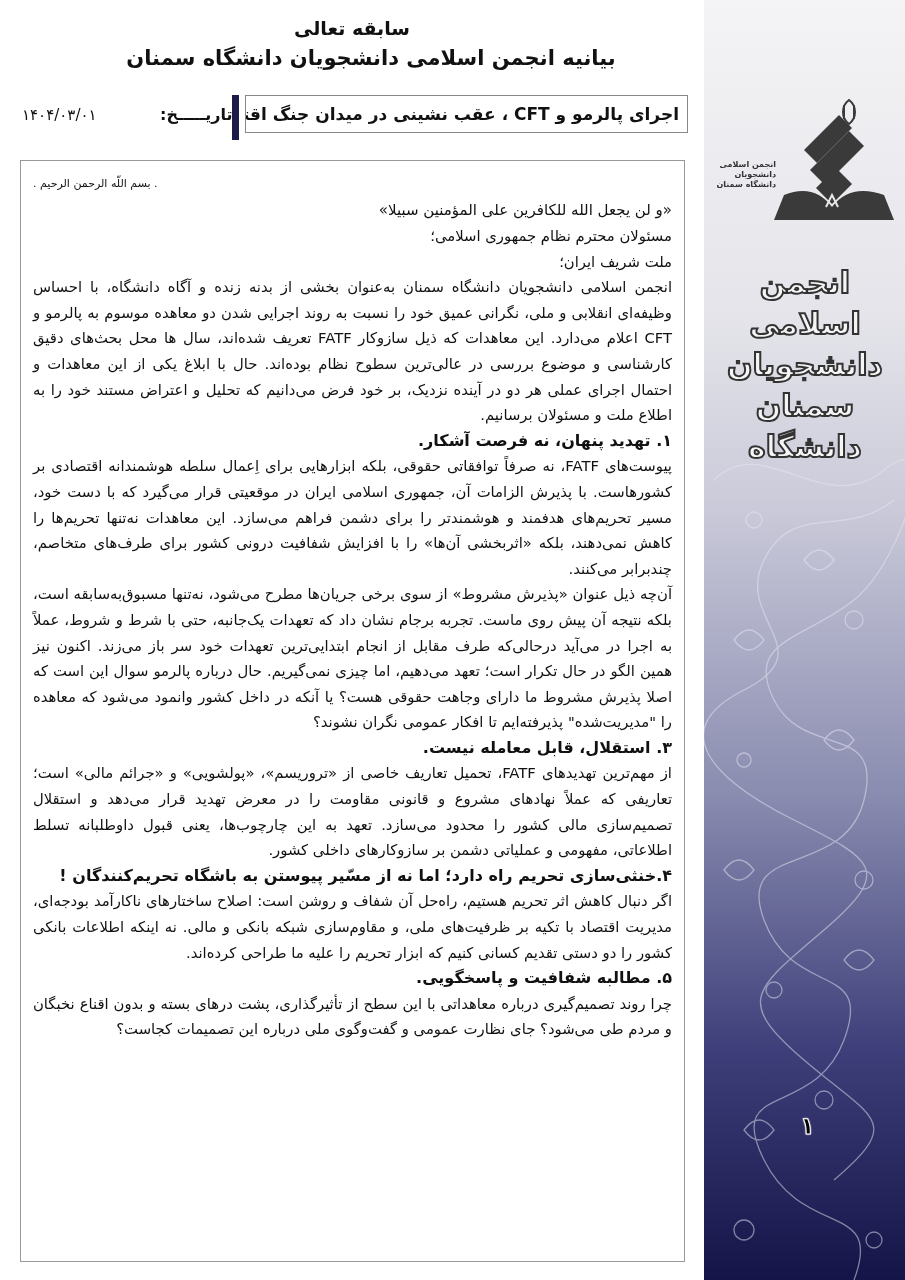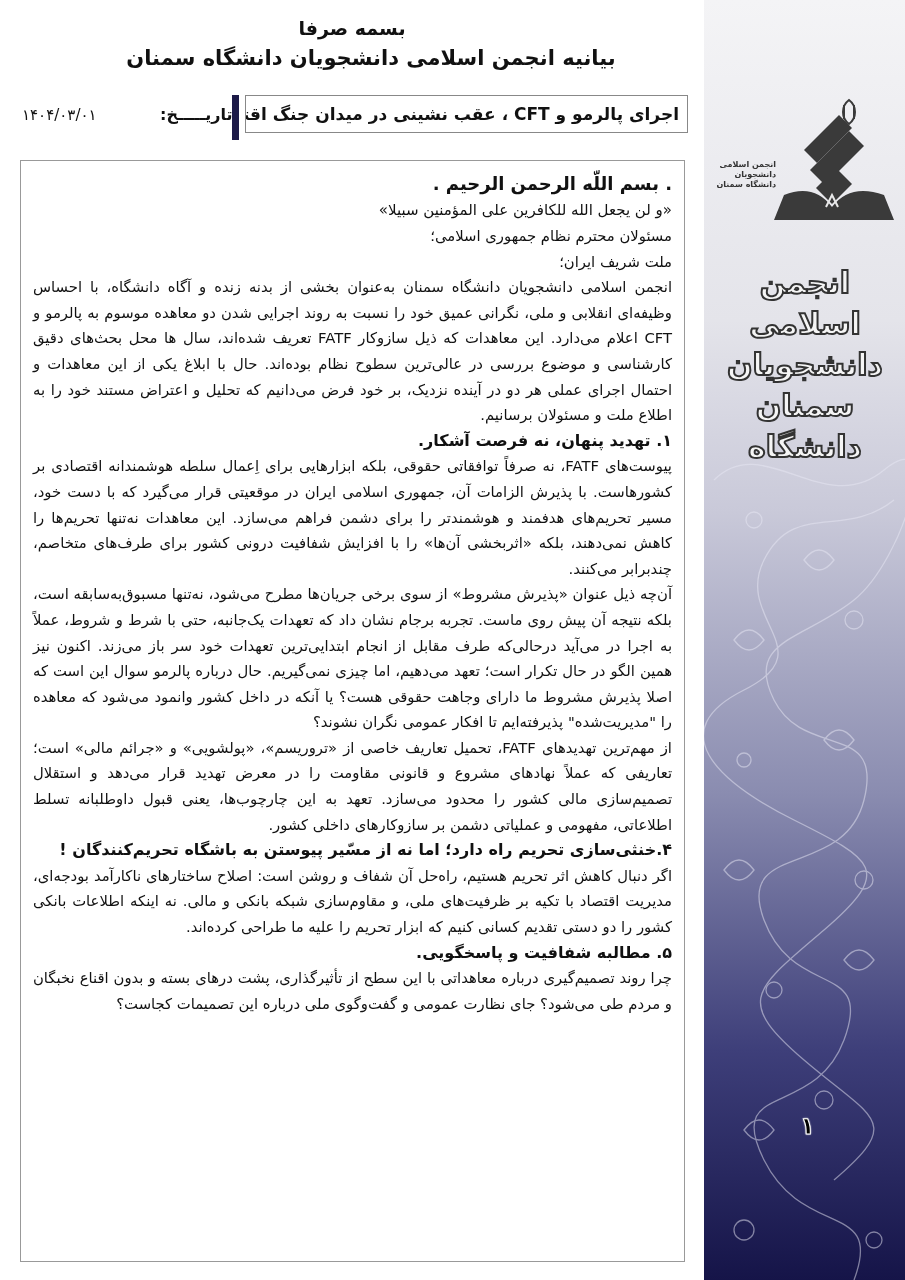--- a/index.html
+++ b/index.html
@@ -34,21 +34,21 @@
     .date-value {
       position: absolute; left: 22px; top: 6px; font-size: 15px; line-height: 28px; direction: ltr;
       letter-spacing: 1px;
     }
 
     .body-box {
       position: absolute; left: 20px; top: 160px; width: 665px; height: 1102px;
       border: 1px solid #999; box-sizing: border-box; background: #fff;
       padding: 10px 12px 0 12px; direction: rtl; text-align: justify;
     }
-    .bismillah { text-align: right; font-size: 18px; font-weight: bold; line-height: 26px; }
+    .bismillah { text-align: left; font-size: 11px; font-weight: normal; line-height: 26px; }
     .verse { font-size: 15px; line-height: 26px; }
     .p { font-size: 14.8px; line-height: 25.6px; margin: 0; text-align-last: right; }
     .h { font-size: 16px; font-weight: bold; line-height: 25.6px; margin: 0; }
 
     .sidebar {
       position: absolute; left: 704px; top: 0; width: 201px; height: 1280px;
       background: linear-gradient(to bottom, #f4f4f6 0%, #e4e4ea 25%, #c9c9d9 40%, #8a8cb0 62%, #3e3f7a 82%, #151448 100%);
       overflow: hidden;
       padding-left: 45px;
     }
@@ -68,21 +68,21 @@
     .page-num {
       position: absolute; left: 800px; top: 1112px; font-size: 24px; font-weight: bold; color: #000;
       -webkit-text-stroke: 1px #fff; text-shadow: 0 0 2px #fff, 0 0 2px #fff;
     }
   </style>
 </head>
 <body>
 
 <div class="main">
   <div class="header-top">
-    <div class="h-line1">بسمه صرفا</div>
+    <div class="h-line1">سابقه تعالی</div>
     <div class="h-line2">بیانیه انجمن اسلامی دانشجویان دانشگاه سمنان</div>
   </div>
 
   <div class="title-row">
     <div class="title-box">اجرای پالرمو و CFT ، عقب نشینی در میدان جنگ اقتصادی</div>
     <div class="title-bar"></div>
     <div class="date-label">تاریـــــخ:</div>
     <div class="date-value">۱۴۰۴/۰۳/۰۱</div>
   </div>
 
@@ -91,20 +91,21 @@
     <div class="verse">«و لن یجعل الله للکافرین علی المؤمنین سبیلا»</div>
     <p class="p">مسئولان محترم نظام جمهوری اسلامی؛</p>
     <p class="p">ملت شریف ایران؛</p>
     <p class="p">انجمن اسلامی دانشجویان دانشگاه سمنان به‌عنوان بخشی از بدنه زنده و آگاه دانشگاه، با احساس وظیفه‌ای انقلابی و ملی، نگرانی عمیق خود را نسبت به روند اجرایی شدن دو معاهده موسوم به پالرمو و CFT اعلام می‌دارد. این معاهدات که ذیل سازوکار FATF تعریف شده‌اند، سال ها محل بحث‌های دقیق کارشناسی و موضوع بررسی در عالی‌ترین سطوح نظام بوده‌اند. حال با ابلاغ یکی از این معاهدات و احتمال اجرای عملی هر دو در آینده نزدیک، بر خود فرض می‌دانیم که تحلیل و اعتراض مستند خود را به اطلاع ملت و مسئولان برسانیم.</p>
 
     <p class="h">۱. تهدید پنهان، نه فرصت آشکار.</p>
     <p class="p">پیوست‌های FATF، نه صرفاً توافقاتی حقوقی، بلکه ابزارهایی برای اِعمال سلطه هوشمندانه اقتصادی بر کشورهاست. با پذیرش الزامات آن، جمهوری اسلامی ایران در موقعیتی قرار می‌گیرد که با دست خود، مسیر تحریم‌های هدفمند و هوشمندتر را برای دشمن فراهم می‌سازد. این معاهدات نه‌تنها تحریم‌ها را کاهش نمی‌دهند، بلکه «اثربخشی آن‌ها» را با افزایش شفافیت درونی کشور برای طرف‌های متخاصم، چندبرابر می‌کنند.</p>
 
     <p class="p">آن‌چه ذیل عنوان «پذیرش مشروط» از سوی برخی جریان‌ها مطرح می‌شود، نه‌تنها مسبوق‌به‌سابقه است، بلکه نتیجه آن پیش روی ماست. تجربه برجام نشان داد که تعهدات یک‌جانبه، حتی با شرط و شروط، عملاً به اجرا در می‌آید درحالی‌که طرف مقابل از انجام ابتدایی‌ترین تعهدات خود سر باز می‌زند. اکنون نیز همین الگو در حال تکرار است؛ تعهد می‌دهیم، اما چیزی نمی‌گیریم. حال درباره پالرمو سوال این است که اصلا پذیرش مشروط ما دارای وجاهت حقوقی هست؟ یا آنکه در داخل کشور وانمود می‌شود که معاهده را "مدیریت‌شده" پذیرفته‌ایم تا افکار عمومی نگران نشوند؟</p>
 
+    <p class="h">۳. استقلال، قابل معامله نیست.</p>
     <p class="p">از مهم‌ترین تهدیدهای FATF، تحمیل تعاریف خاصی از «تروریسم»، «پولشویی» و «جرائم مالی» است؛ تعاریفی که عملاً نهادهای مشروع و قانونی مقاومت را در معرض تهدید قرار می‌دهد و استقلال تصمیم‌سازی مالی کشور را محدود می‌سازد. تعهد به این چارچوب‌ها، یعنی قبول داوطلبانه تسلط اطلاعاتی، مفهومی و عملیاتی دشمن بر سازوکارهای داخلی کشور.</p>
 
     <p class="h">۴.خنثی‌سازی تحریم راه دارد؛ اما نه از مسّیر پیوستن به باشگاه تحریم‌کنندگان !</p>
     <p class="p">اگر دنبال کاهش اثر تحریم هستیم، راه‌حل آن شفاف و روشن است: اصلاح ساختارهای ناکارآمد بودجه‌ای، مدیریت اقتصاد با تکیه بر ظرفیت‌های ملی، و مقاوم‌سازی شبکه بانکی و مالی. نه اینکه اطلاعات بانکی کشور را دو دستی تقدیم کسانی کنیم که ابزار تحریم را علیه ما طراحی کرده‌اند.</p>
 
     <p class="h">۵. مطالبه شفافیت و پاسخگویی.</p>
     <p class="p">چرا روند تصمیم‌گیری درباره معاهداتی با این سطح از تأثیرگذاری، پشت درهای بسته و بدون اقناع نخبگان و مردم طی می‌شود؟ جای نظارت عمومی و گفت‌وگوی ملی درباره این تصمیمات کجاست؟</p>
   </div>
 </div>
 

